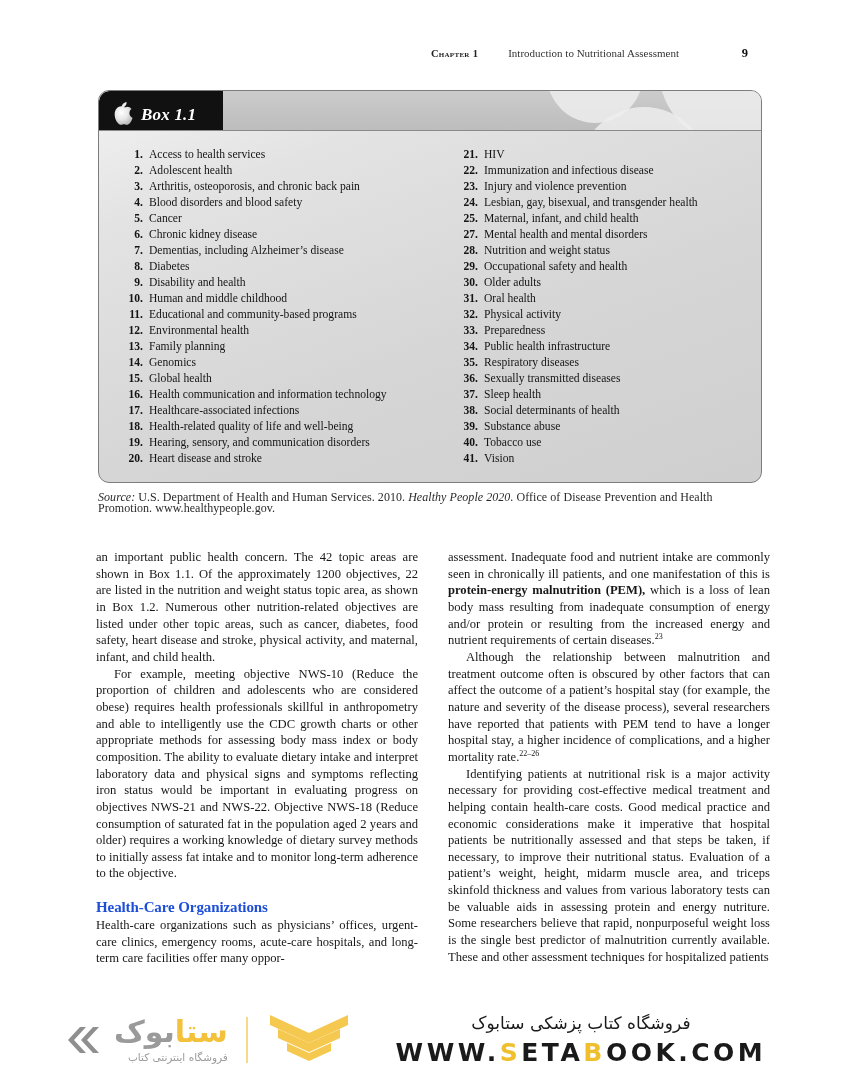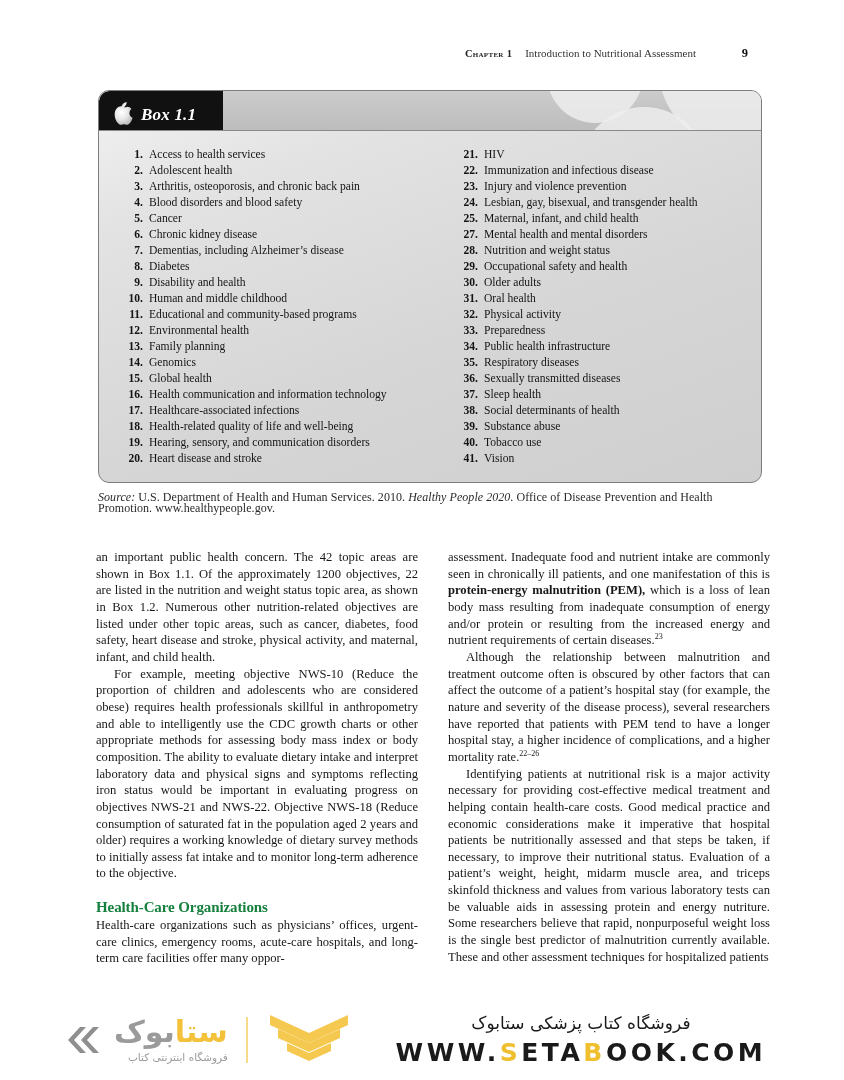--- a/index.html
+++ b/index.html
@@ -17,21 +17,21 @@
   
   .page-header {
     position: absolute;
     top: 46px;
     left: 96px;
     right: 96px;
     height: 18px;
     display: flex;
     align-items: baseline;
     justify-content: flex-end;
-    gap: 0;
+    gap: 17px;
   }
   .rh-chapter {
     font-variant: small-caps;
     font-size: 10.5px;
     letter-spacing: 0.3px;
     font-weight: bold;
     color: #222;
     white-space: nowrap;
   }
   .rh-title {
@@ -201,21 +201,21 @@
     text-align: justify;
     color: #171717;
     hyphens: manual;
   }
   .col p.indent { text-indent: 18px; }
   .col h2 {
     margin: 17px 0 1px 0;
     font-family: "Liberation Serif", serif;
     font-size: 15px;
     font-weight: bold;
-    color: #15803d;
+    color: #1d4ed8;
     letter-spacing: -0.1px;
   }
   .col p b { font-weight: bold; }
   sup {
     font-size: 8px;
     vertical-align: super;
     line-height: 0;
   }
 
   

